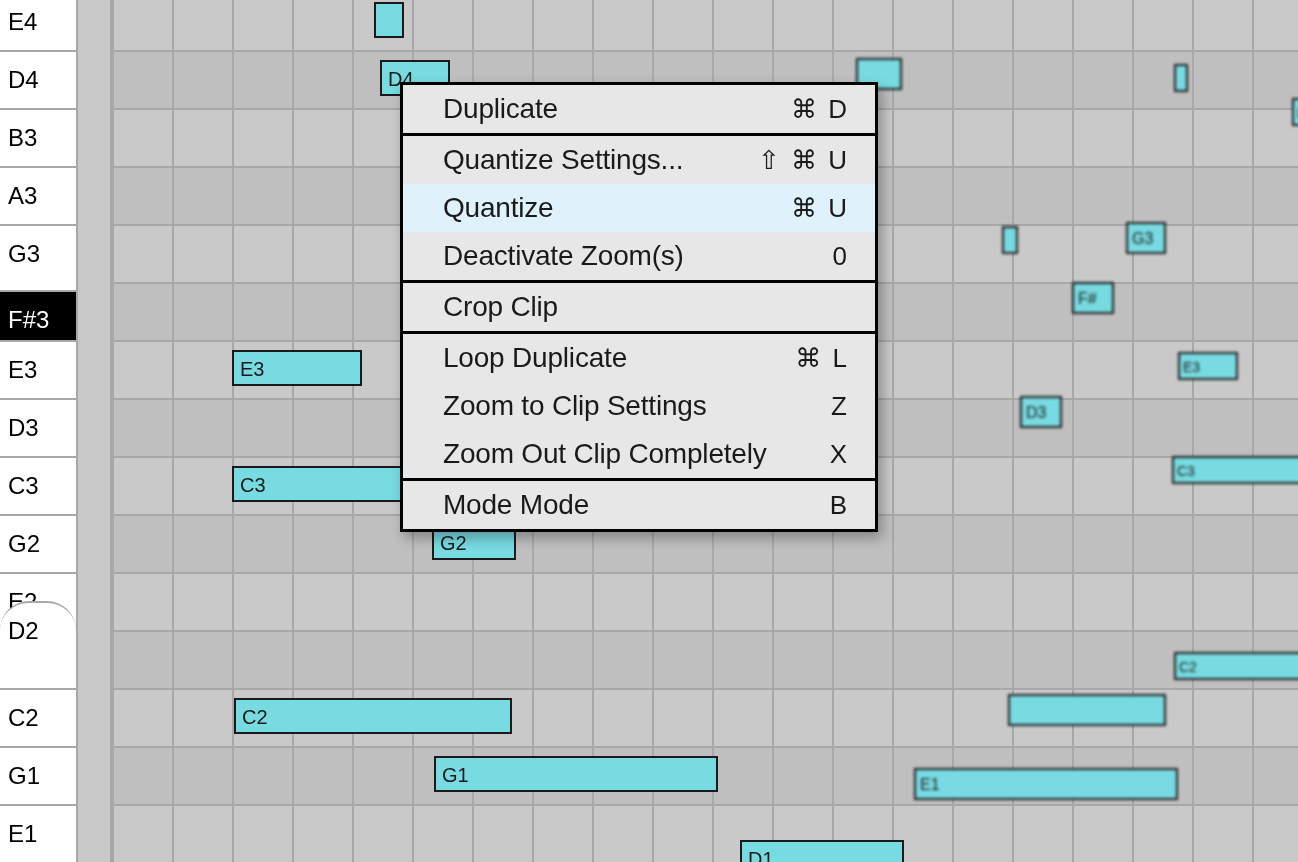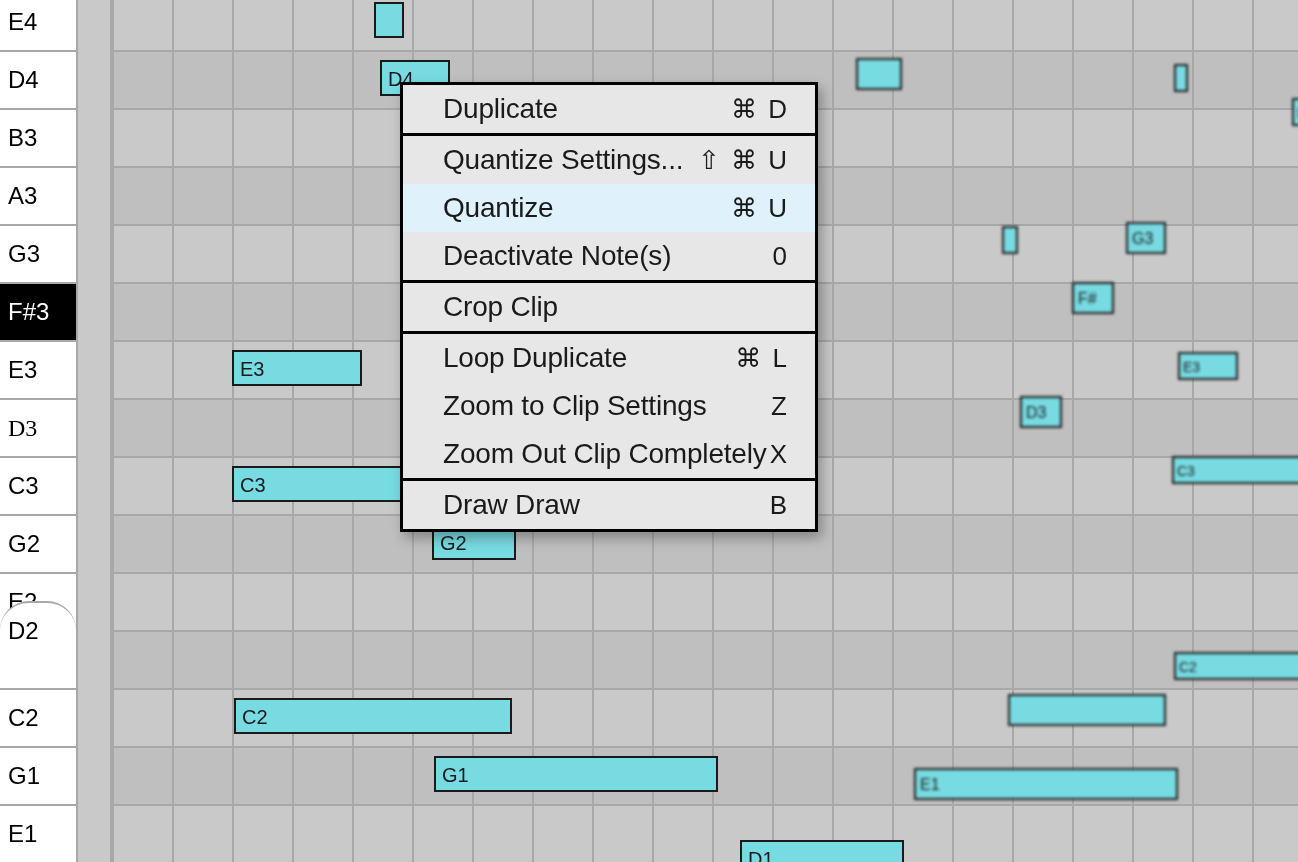--- a/index.html
+++ b/index.html
@@ -33,20 +33,21 @@
     color: #000;
     font-size: 24px;
     font-weight: 400;
     padding-left: 8px;
     display: flex;
     align-items: center;
   }
   .key.black {
     background: #000;
     color: #fff;
+    margin-top: 8px;
   }
   .col2 {
     position: absolute;
     left: 78px; top: 0; bottom: 0;
     width: 34px;
     background: #c9c9c9;
     border-right: 2px solid #a8a8a8;
   }
   .grid {
     position: absolute;
@@ -70,21 +71,21 @@
     line-height: 30px;
     white-space: nowrap;
     overflow: hidden;
   }
   .note.small { height: 32px; font-size: 16px; line-height: 26px; padding-left: 4px; }
   .note.tiny { height: 28px; font-size: 14px; line-height: 22px; padding-left: 3px; }
   .menu {
     position: absolute;
     left: 400px;
     top: 82px;
-    width: 418px;
+    width: 478px;
     background: #e7e7e7;
     border: 3px solid #000;
     box-shadow: 4px 6px 12px rgba(0,0,0,0.3);
   }
   .menu-section { border-top: 3px solid #000; }
   .menu-section:first-child { border-top: none; }
   .menu-item {
     display: flex;
     align-items: center;
     justify-content: space-between;
@@ -122,21 +123,21 @@
     </div>
   <div class="col2"></div>
   <div class="keys" id="keys">
       <div class="key" style="top: -8px;">E4</div>
       <div class="key" style="top: 50px;">D4</div>
       <div class="key" style="top: 108px;">B3</div>
       <div class="key" style="top: 166px;">A3</div>
       <div class="key" style="top: 224px;">G3</div>
       <div class="key black" style="top: 282px;">F#3</div>
       <div class="key" style="top: 340px;">E3</div>
-      <div class="key" style="top: 398px; font-family: Liberation Serif, serif;">D3</div>
+      <div class="key" style="top: 398px;">D3</div>
       <div class="key" style="top: 456px;">C3</div>
       <div class="key" style="top: 514px;">G2</div>
       <div class="key" style="top: 572px;">E2</div>
       <div class="key" style="top: 601px; border-radius: 29px;">D2</div>
       <div class="key" style="top: 688px;">C2</div>
       <div class="key" style="top: 746px;">G1</div>
       <div class="key" style="top: 804px;">E1</div>
     </div>
   <div class="grid" id="grid">
       <div class="vline" style="left: 0px;"></div>
@@ -193,21 +194,21 @@
     <div class="menu-section">
       <div class="menu-item">
         <span>Quantize Settings...</span>
         <span class="shortcut">⇧ ⌘ U</span>
       </div>
       <div class="menu-item highlight">
         <span>Quantize</span>
         <span class="shortcut">⌘ U</span>
       </div>
       <div class="menu-item">
-        <span>Deactivate Note(s)</span>
+        <span>Deactivate Zoom(s)</span>
         <span class="shortcut">0</span>
       </div>
     </div>
     <div class="menu-section">
       <div class="menu-item">
         <span>Crop Clip</span>
         <span class="shortcut"></span>
       </div>
     </div>
     <div class="menu-section">
@@ -219,17 +220,17 @@
         <span>Zoom to Clip Settings</span>
         <span class="shortcut">Z</span>
       </div>
       <div class="menu-item">
         <span>Zoom Out Clip Completely</span>
         <span class="shortcut">X</span>
       </div>
     </div>
     <div class="menu-section">
       <div class="menu-item">
-        <span>Draw Draw</span>
+        <span>Mode Mode</span>
         <span class="shortcut">B</span>
       </div>
     </div>
   </div>
 
 </body></html>

